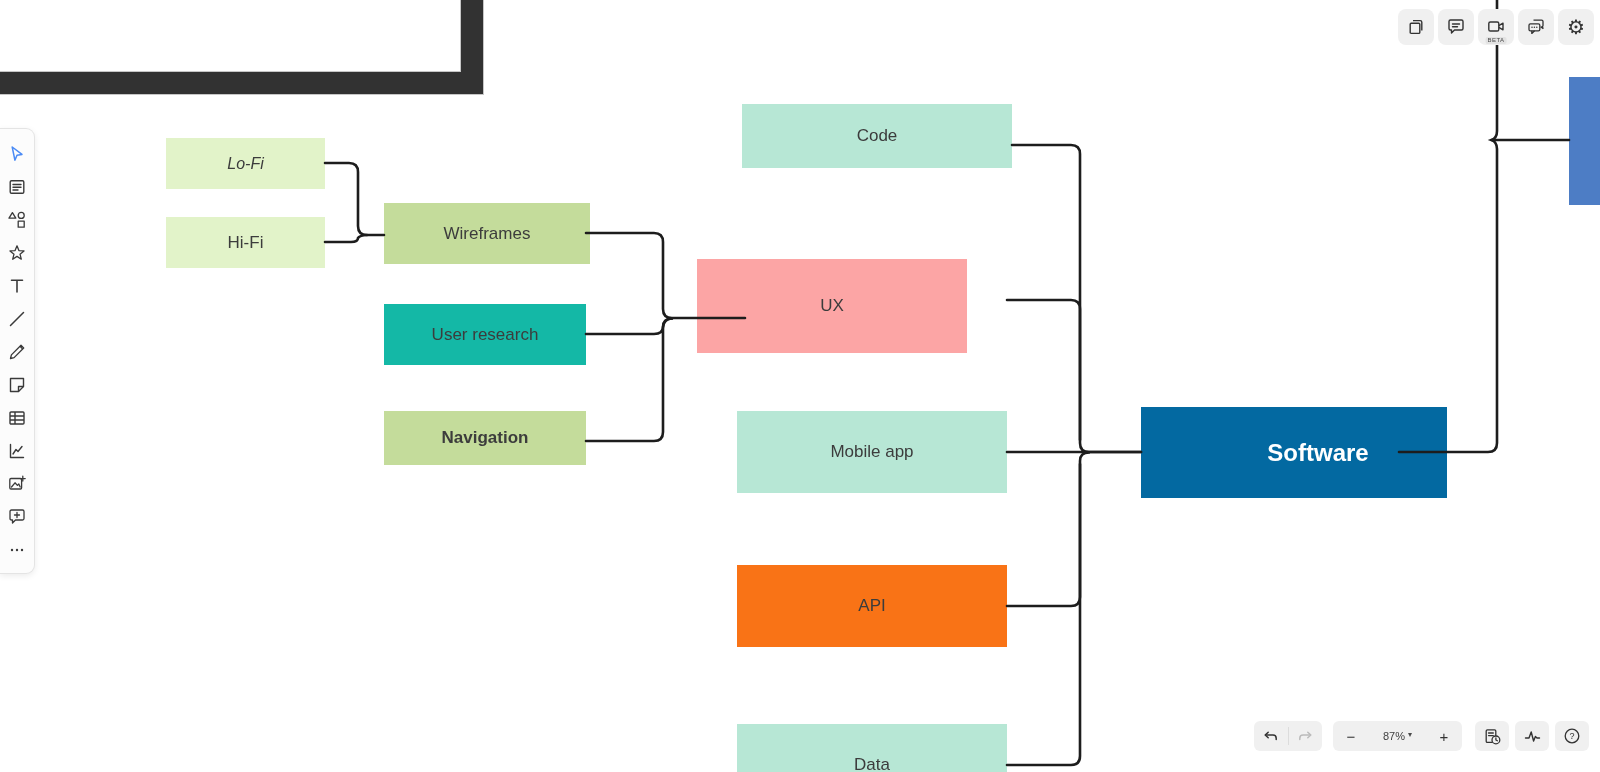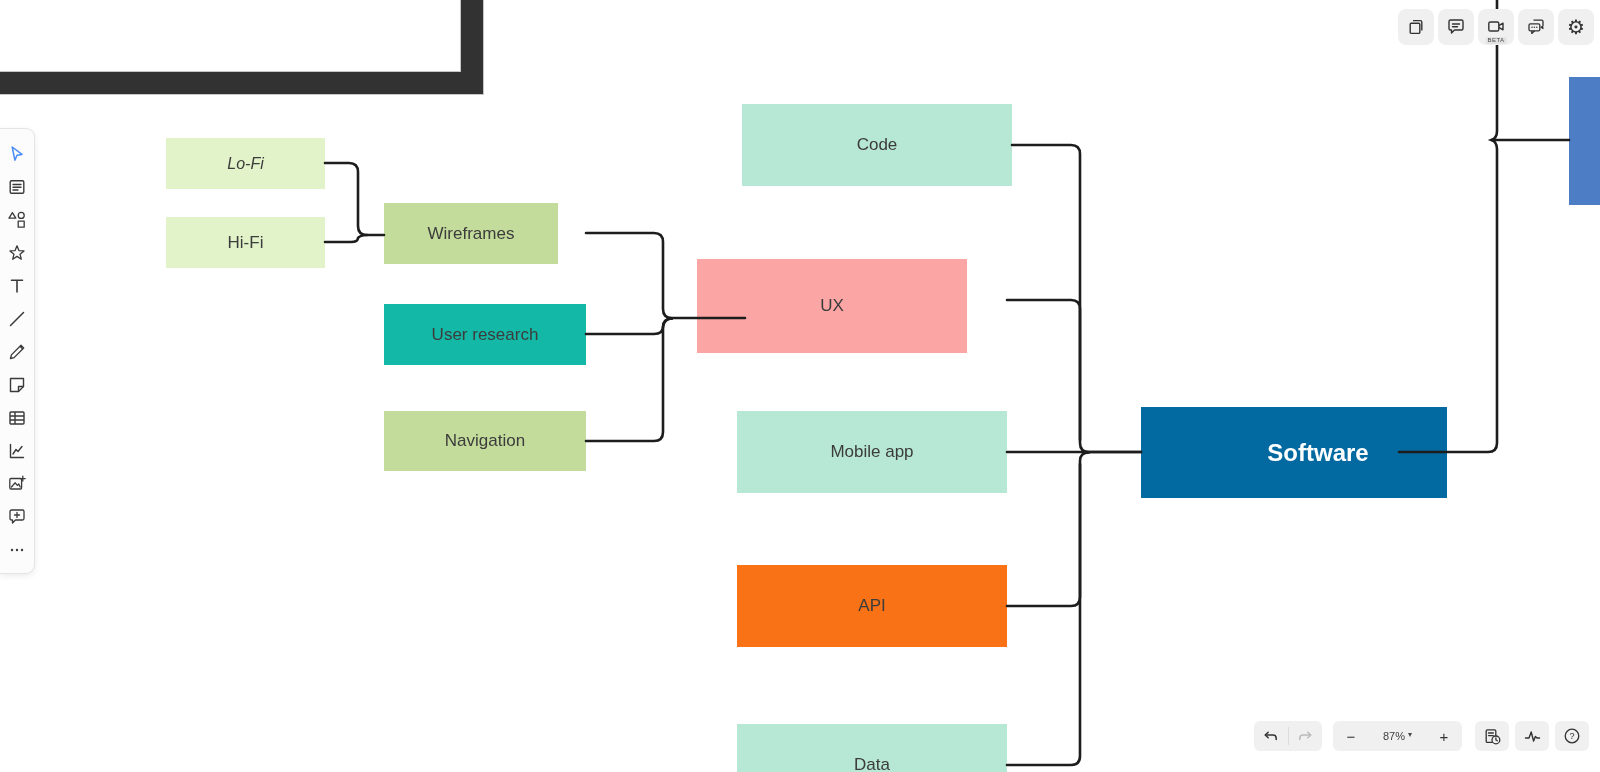--- a/index.html
+++ b/index.html
@@ -79,24 +79,24 @@
 </head>
 <body>
 
 <div class="stage">
 
   <div class="frame-corner"></div>
 
   <div class="node-layer">
       <div class="node" style="left: 166px; top: 138px; width: 159px; height: 51px; background: rgb(226, 243, 201); font-size: 16px; color: rgb(60, 60, 60); font-style: italic;">Lo-Fi</div>
       <div class="node" style="left: 166px; top: 217px; width: 159px; height: 51px; background: rgb(226, 243, 201); font-size: 17px; color: rgb(60, 60, 60);">Hi-Fi</div>
-      <div class="node" style="left: 384px; top: 203px; width: 174px; height: 61px; background: rgb(196, 220, 155); font-size: 17px; color: rgb(60, 60, 60);">Wireframes</div>
+      <div class="node" style="left: 384px; top: 203px; width: 206px; height: 61px; background: rgb(196, 220, 155); font-size: 17px; color: rgb(60, 60, 60);">Wireframes</div>
       <div class="node" style="left: 384px; top: 304px; width: 202px; height: 61px; background: #14b8a6; font-size: 17px; color: rgb(60, 60, 60);">User research</div>
-      <div class="node" style="left: 384px; top: 411px; width: 202px; height: 60px; background: rgb(196, 220, 155); font-size: 17px; color: rgb(60, 60, 60);">Navigation</div>
-      <div class="node" style="left: 742px; top: 104px; width: 270px; height: 82px; background: rgb(183, 231, 213); font-size: 17px; color: rgb(60, 60, 60);">Code</div>
+      <div class="node" style="left: 384px; top: 411px; width: 202px; height: 54px; background: rgb(196, 220, 155); font-size: 17px; color: rgb(60, 60, 60); font-weight: bold;">Navigation</div>
+      <div class="node" style="left: 742px; top: 104px; width: 270px; height: 64px; background: rgb(183, 231, 213); font-size: 17px; color: rgb(60, 60, 60);">Code</div>
       <div class="node" style="left: 697px; top: 259px; width: 270px; height: 94px; background: #fca5a5; font-size: 17px; color: rgb(60, 60, 60);">UX</div>
       <div class="node" style="left: 737px; top: 411px; width: 270px; height: 82px; background: rgb(183, 231, 213); font-size: 17px; color: rgb(60, 60, 60);">Mobile app</div>
       <div class="node" style="left: 737px; top: 565px; width: 270px; height: 82px; background: #f97316; font-size: 17px; color: rgb(60, 60, 60);">API</div>
       <div class="node" style="left: 737px; top: 724px; width: 270px; height: 82px; background: rgb(183, 231, 213); font-size: 17px; color: rgb(60, 60, 60);">Data</div>
       <div class="node" style="left: 1141px; top: 407px; width: 258px; height: 91px; background: #0369a1; font-size: 24px; color: rgb(255, 255, 255); font-weight: bold; padding-left: 48px;">Software</div>
       <div class="node" style="left: 1569px; top: 77px; width: 31px; height: 128px; background: rgb(77, 125, 197); font-size: 12px; color: rgb(60, 60, 60);"></div>
     </div>
 
   <svg class="connector-layer" width="1600" height="772" viewBox="0 0 1600 772">
       <path d="M325,163 H349 Q358,163 358,172 V226 Q358,235 367,235 H384" style="stroke: rgb(29, 29, 29);"></path>

